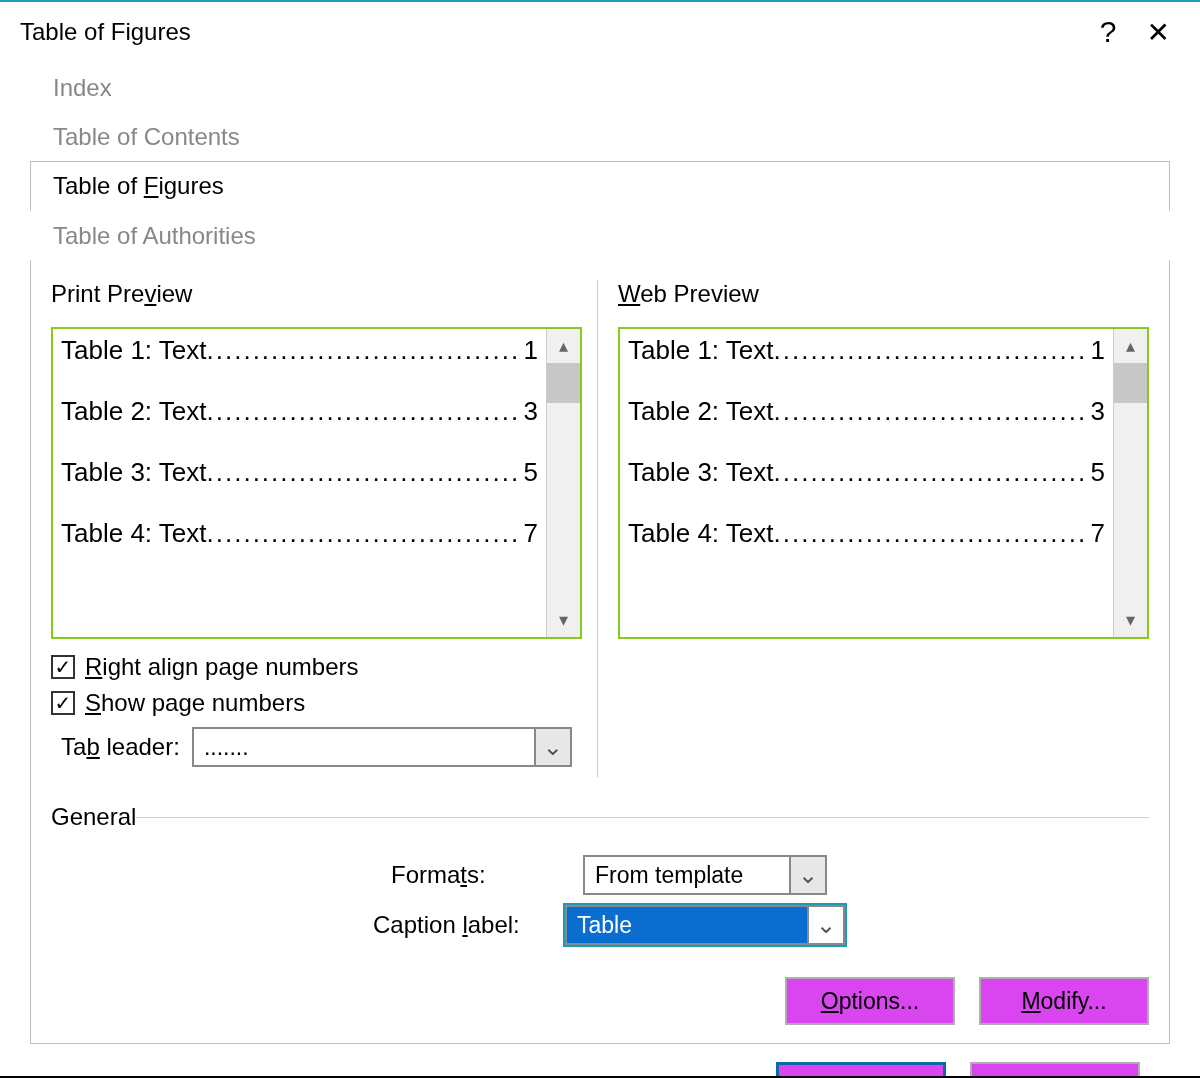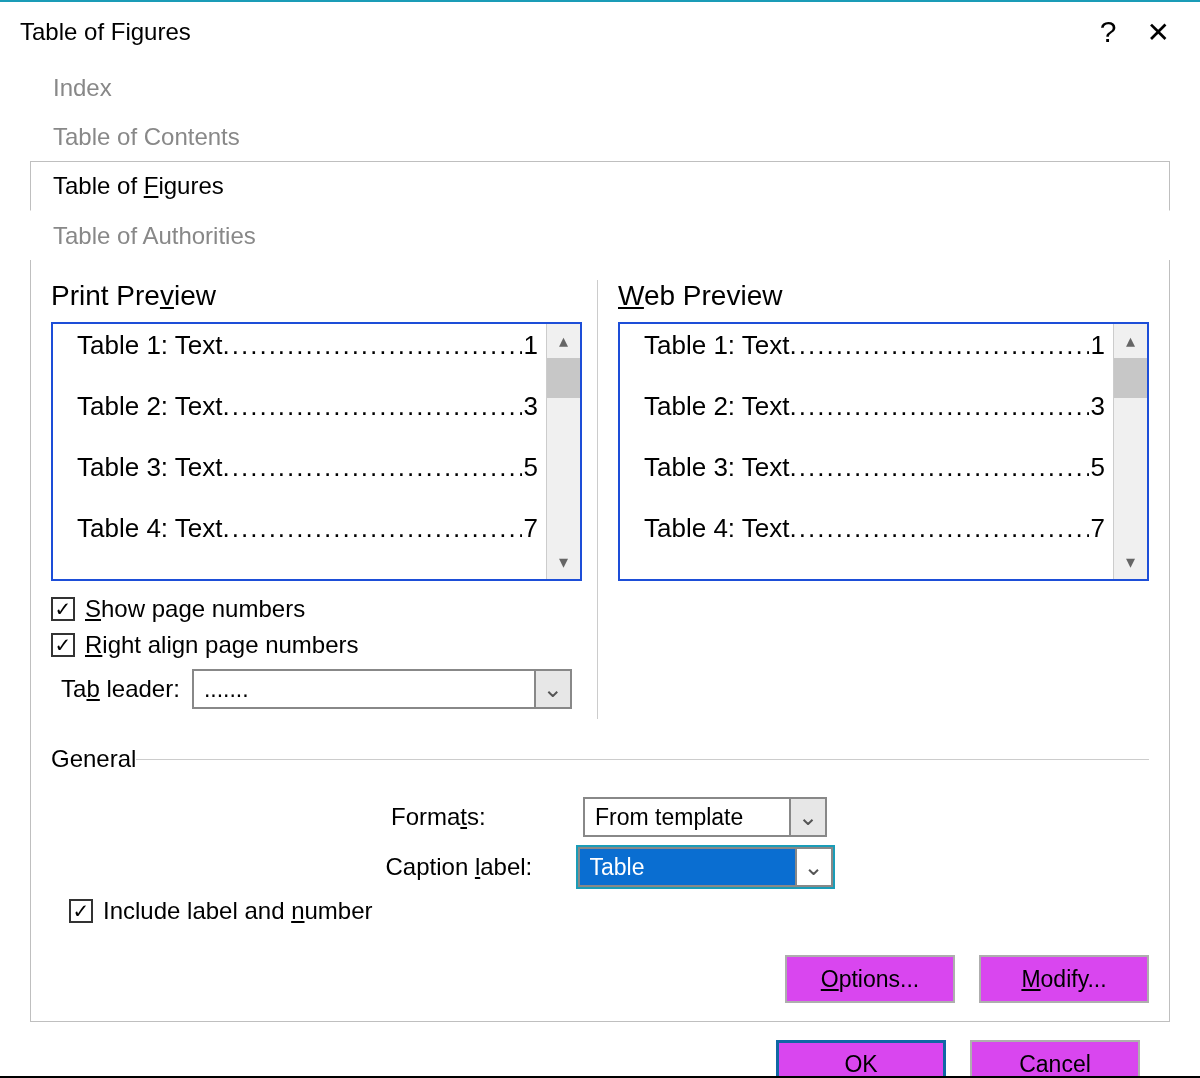--- a/index.html
+++ b/index.html
@@ -65,28 +65,27 @@
 .preview-col {
   flex: 1;
   min-width: 0;
 }
 .preview-col + .preview-col {
   border-left: 1px solid #ccc;
   padding-left: 20px;
   margin-left: 15px;
 }
 .section-label {
-  font-size: 28px;
-  margin-bottom: 10px;
+  font-size: 24px;
+  margin-bottom: 19px;
 }
 .preview-box-wrap {
   display: flex;
-  border: 2px solid #1d4ed8;
-  height: 259px;
-  padding-left: 16px;
+  border: 2px solid #84cc16;
+  height: 312px;
 }
 .preview-box {
   flex: 1;
   overflow: hidden;
   padding: 6px 8px;
   font-size: 26px;
 }
 .preview-box .row {
   display: flex;
   align-items: baseline;
@@ -273,25 +272,25 @@
             <div class="sb-btn">▴</div>
             <div class="sb-track">
                 <div class="sb-thumb"></div>
               </div>
             <div class="sb-btn">▾</div>
           </div>
         </div>
         <div class="under-preview">
           <div class="check-row">
             <span class="cbx checked"></span>
-            <span><span class="und">S</span>how page numbers</span>
+            <span><span class="und">R</span>ight align page numbers</span>
           </div>
           <div class="check-row">
             <span class="cbx checked"></span>
-            <span><span class="und">R</span>ight align page numbers</span>
+            <span><span class="und">S</span>how page numbers</span>
           </div>
           <div class="field-row">
             <span>Ta<span class="und">b</span> leader:</span>
             <div class="dropdown" style="width:380px">
               <span class="dd-text">.......</span>
               <span class="dd-btn">⌄</span>
             </div>
           </div>
         </div>
       </div>
@@ -339,28 +338,24 @@
     <div class="general-body">
       <div class="field-row">
         <span style="width:180px">Forma<span class="und">t</span>s:</span>
         <div class="dropdown" style="width:244px">
           <span class="dd-text">From template</span>
           <span class="dd-btn">⌄</span>
         </div>
       </div>
       <div class="field-row">
         <span style="width:180px">Caption <span class="und">l</span>abel:</span>
-        <div class="dropdown selected focused" style="width:255px">
+        <div class="dropdown selected focused" style="width:280px">
           <span class="dd-text">Table</span>
           <span class="dd-btn" style="background:#fff">⌄</span>
         </div>
-      </div>
-      <div class="check-row" style="font-size:24px">
-        <span class="cbx checked"></span>
-        <span>Include label and <span class="und">n</span>umber</span>
       </div>
     </div>
 
     <div class="button-row">
       <div class="btn">
           <span><span class="und">O</span>ptions...</span>
         </div>
       <div class="btn">
           <span><span class="und">M</span>odify...</span>
         </div>

